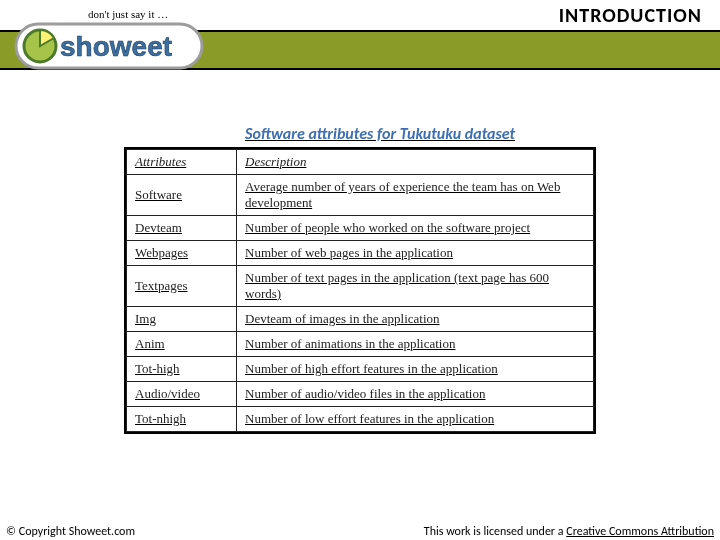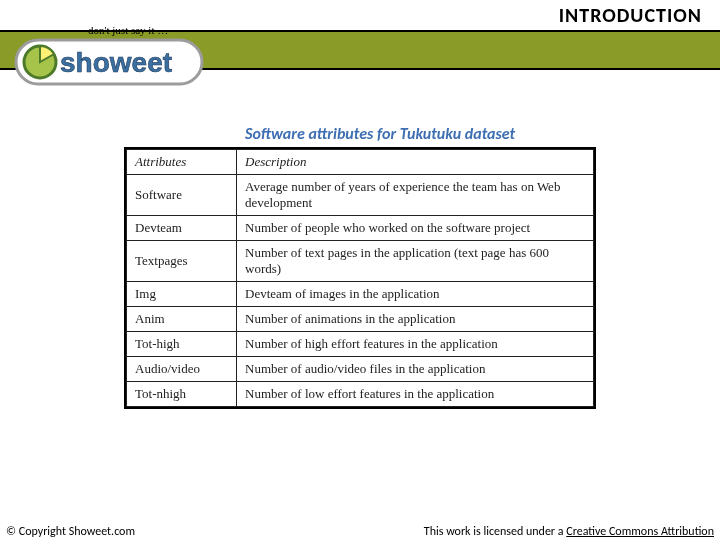--- a/index.html
+++ b/index.html
@@ -2,23 +2,23 @@
 <html><head>
 <meta charset="utf-8">
 <style>
   * { margin: 0; padding: 0; box-sizing: border-box; }
   html, body { width: 720px; height: 540px; font-family: Calibri, Arial, sans-serif; background: #fff; overflow: hidden; }
   .slide { position: relative; width: 720px; height: 540px; }
   .header { position: relative; height: 72px; }
   .title-bar { position: absolute; top: 0; left: 0; right: 0; height: 30px; display: flex; justify-content: flex-end; align-items: center; padding-right: 18px; }
   .title-bar span { font-size: 20px; font-weight: 700; letter-spacing: 1px; color: #000; font-variant: small-caps; }
   .olive-bar { position: absolute; top: 30px; left: 0; right: 0; height: 40px; background: #8a9b27; border-top: 2px solid #000; border-bottom: 2px solid #000; }
-  .logo { position: absolute; left: 10px; top: 20px; z-index: 2; }
+  .logo { position: absolute; left: 10px; top: 4px; z-index: 2; }
   .logo svg { display: block; }
-  .content { padding: 52px 0 0 0; }
+  .content { padding: 52px 0 0 0; text-decoration: underline; }
   .caption { text-align: center; margin-left: 40px; }
   .caption span { font-size: 16px; font-weight: 700; font-style: italic; color: #3e6fb3; }
   .table-wrap { margin: 4px auto 0 auto; width: 472px; border: 2px solid #000; }
   table { border-collapse: collapse; width: 100%; font-family: Georgia, 'Times New Roman', serif; font-size: 13px; color: #222; }
   th, td { border: 1px solid #222; padding: 4px 8px; text-align: left; vertical-align: middle; }
   .hdr td { font-style: italic; font-weight: 400; }
   .col-attr { width: 110px; }
   .footer { position: absolute; bottom: 2px; left: 6px; right: 6px; display: flex; justify-content: space-between; font-size: 12px; color: #000; }
   .footer a { color: #000; text-decoration: underline; }
 </style>
@@ -55,20 +55,24 @@
         </tr>
         <tr>
               <td class="col-attr">Software</td>
               <td>Average number of years of experience the team has on Web development</td>
             </tr>
         <tr>
               <td class="col-attr">Devteam</td>
               <td>Number of people who worked on the software project</td>
             </tr>
         <tr>
+              <td class="col-attr">Webpages</td>
+              <td>Number of web pages in the application</td>
+            </tr>
+        <tr>
               <td class="col-attr">Textpages</td>
               <td>Number of text pages in the application (text page has 600 words)</td>
             </tr>
         <tr>
               <td class="col-attr">Img</td>
               <td>Devteam of images in the application</td>
             </tr>
         <tr>
               <td class="col-attr">Anim</td>
               <td>Number of animations in the application</td>

